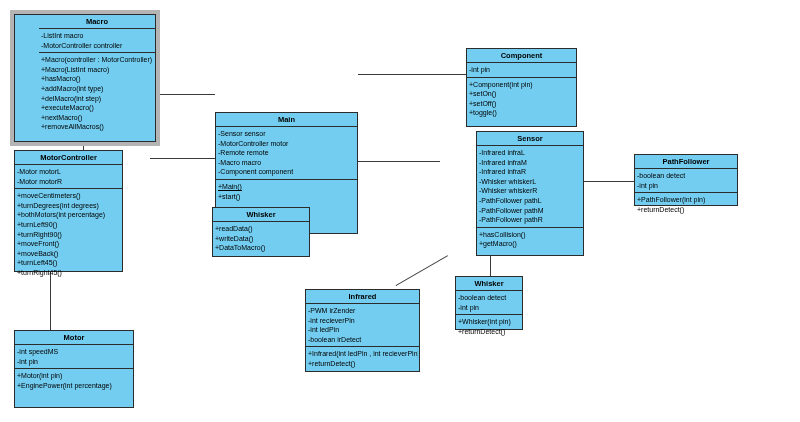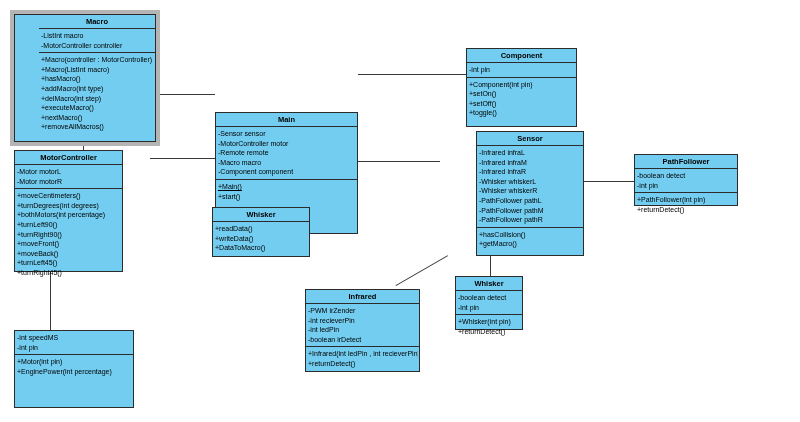--- a/index.html
+++ b/index.html
@@ -128,20 +128,21 @@
       <div class="member">+turnLeft90()</div>
       <div class="member">+turnRight90()</div>
       <div class="member">+moveFront()</div>
       <div class="member">+moveBack()</div>
       <div class="member">+turnLeft45()</div>
       <div class="member">+turnRight45()</div>
     </div>
   </div>
 
   <div class="uml-class" style="left:14px; top:330px; width:120px; height:78px;">
+    <div class="cls-name">Motor</div>
     <div class="cls-compartment">
       <div class="member">-int speedMS</div>
       <div class="member">-int pin</div>
     </div>
     <div class="cls-compartment last">
       <div class="member">+Motor(int pin)</div>
       <div class="member">+EnginePower(int percentage)</div>
     </div>
   </div>
 

